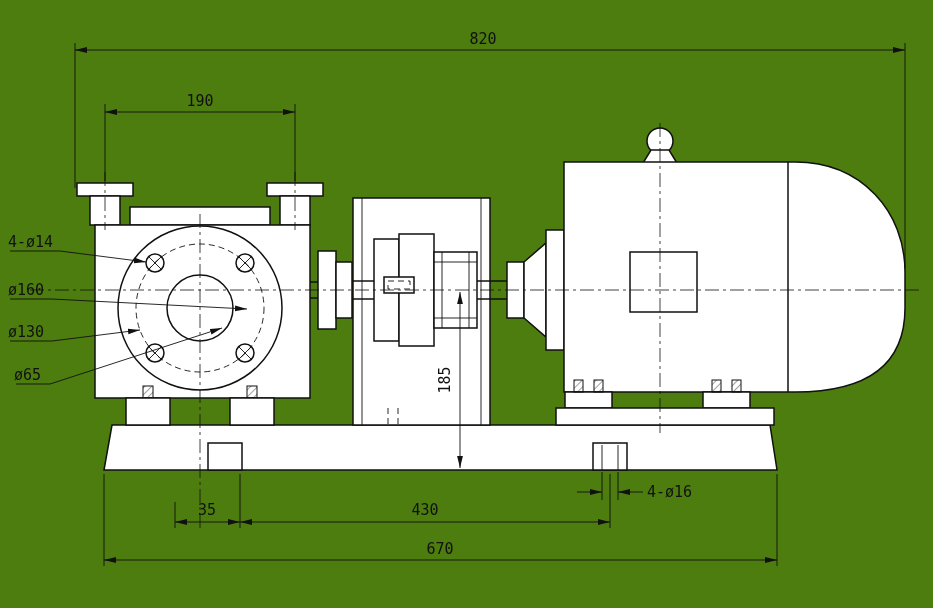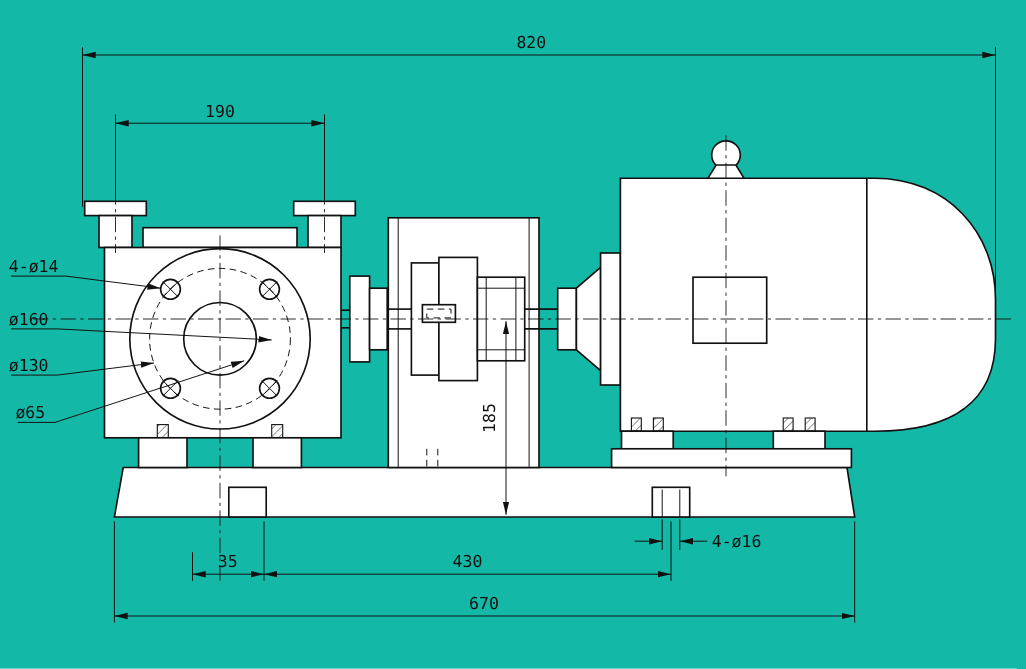--- a/index.html
+++ b/index.html
@@ -1,16 +1,16 @@
 <!DOCTYPE html>
 <html><head>
 <meta charset="utf-8">
 <style>
   html,body{margin:0;padding:0;background:#ffffff;}
-  .page{width:933px;height:608px;background:#14b8a6;position:relative;overflow:hidden;}
+  .page{width:933px;height:608px;background:#4d7c0f;position:relative;overflow:hidden;}
   svg{display:block;}
   text{font-family:"DejaVu Sans Mono","Liberation Mono",monospace;font-size:15px;fill:#111111;}
   .solid{fill:#ffffff;stroke:#111111;stroke-width:1.5;}
   .outline{fill:none;stroke:#111111;stroke-width:1.5;}
   .thin{fill:none;stroke:#111111;stroke-width:0.9;}
   .cl{fill:none;stroke:#111111;stroke-width:0.8;stroke-dasharray:14 4 3 4;}
   .dash{fill:none;stroke:#111111;stroke-width:0.9;stroke-dasharray:6 4;}
   .hatchfill{fill:url(#hatch);stroke:#111111;stroke-width:1;}
 </style>
 </head>

